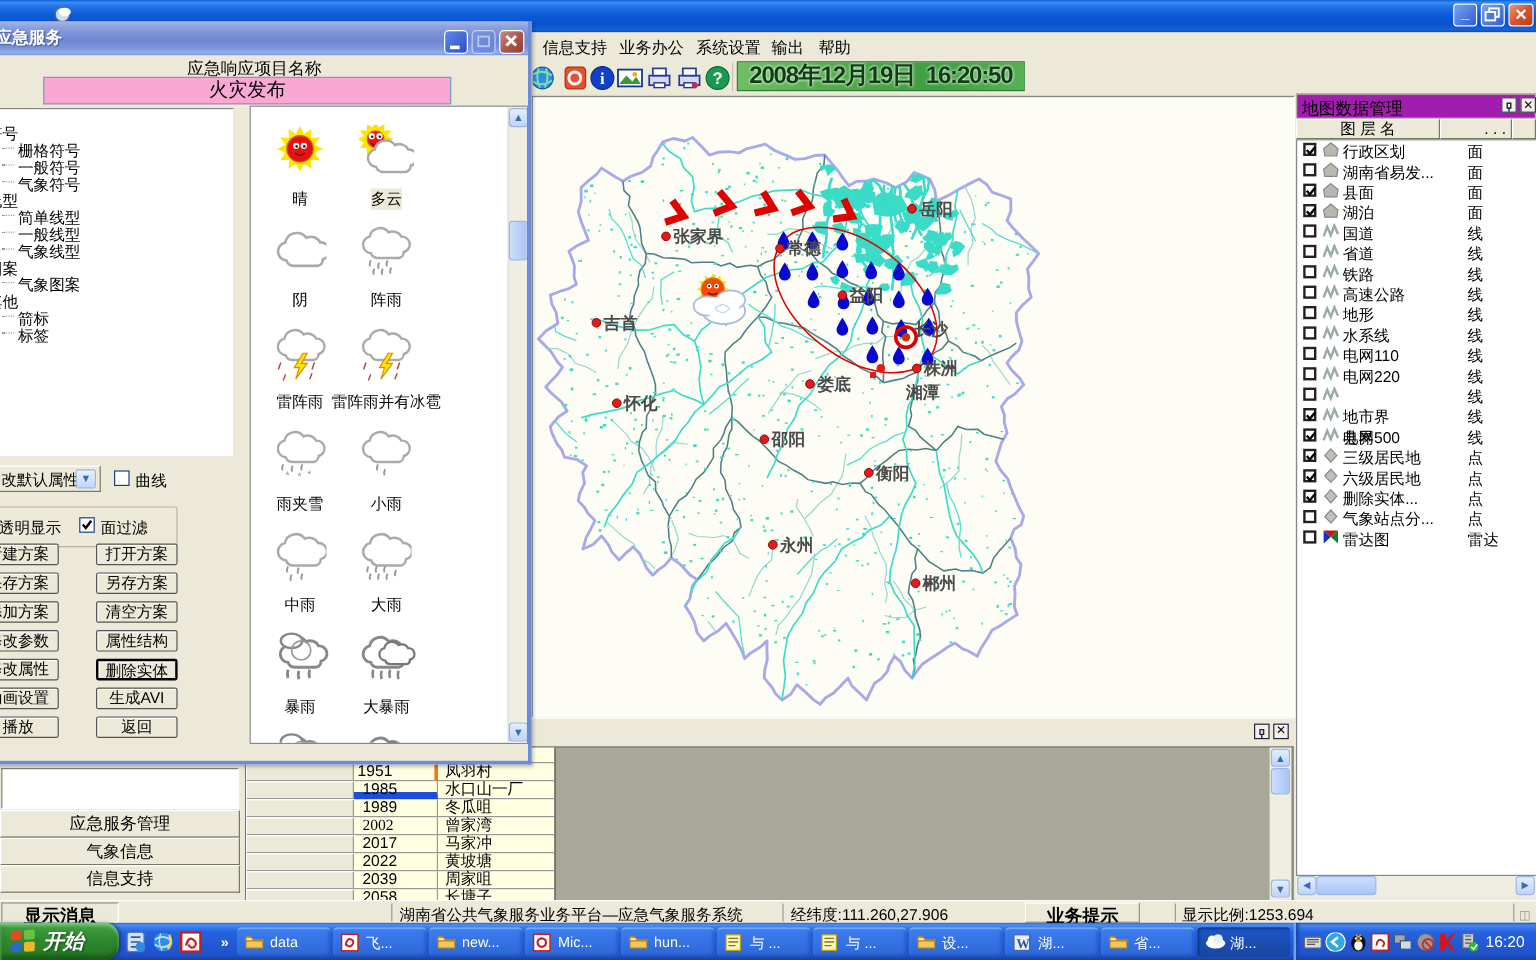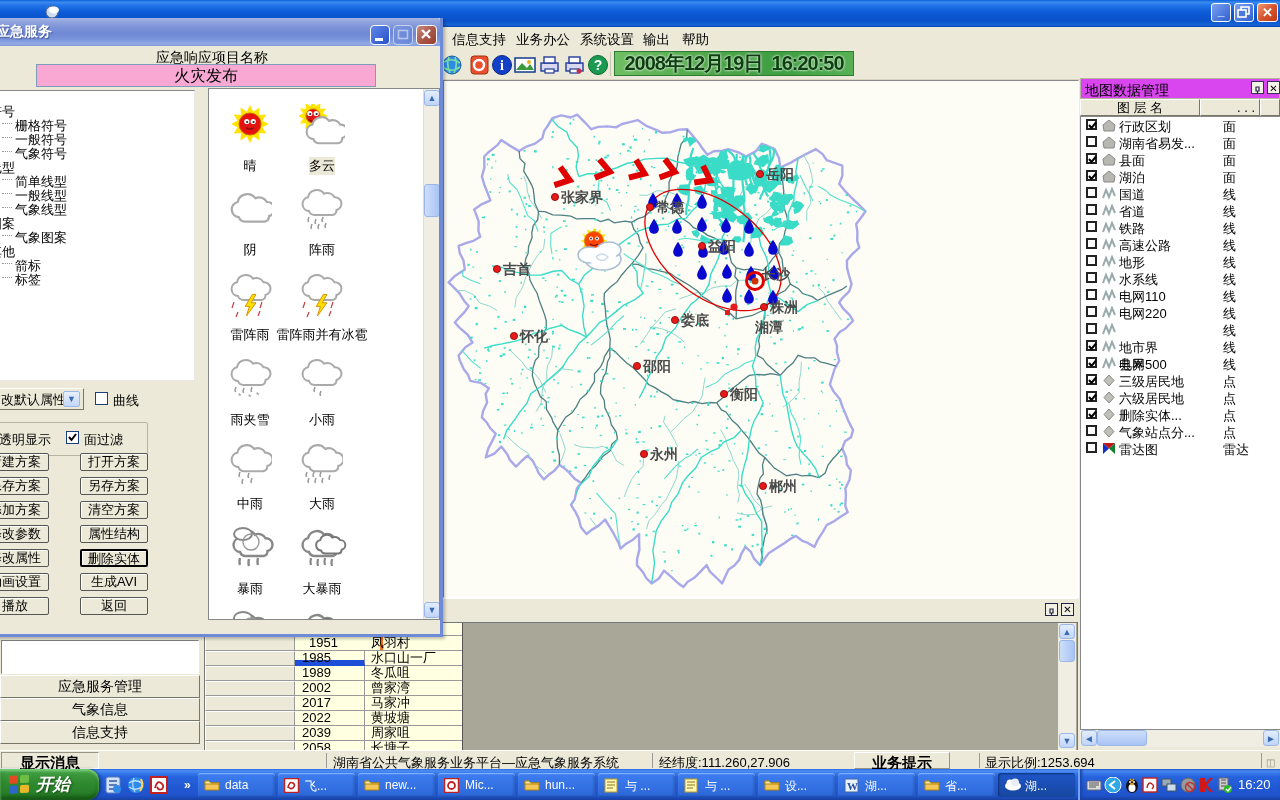--- a/index.html
+++ b/index.html
@@ -1035,21 +1035,21 @@
 <ellipse cx="11" cy="24" rx="11" ry="8" fill="#fff" stroke="#A8BFD6" stroke-width="1.5"></ellipse>
 <ellipse cx="31" cy="19" rx="12" ry="8" fill="#fff" stroke="#A8BFD6" stroke-width="1.5"></ellipse>
 <ellipse cx="23" cy="25" rx="15" ry="9" fill="#fff"></ellipse>
 <path d="M18,26 q6,-6 12,0 q-6,7 -12,0" fill="none" stroke="#C8D8E8" stroke-width="1.2"></path>
 </g>
 </svg>
 
 </div>
 
 <div class="ab" id="rightpanel" style="left:1080px;top:78px;width:200px;height:672px;background:#ECE9D8;">
-<div class="ab" style="left:0;top:0;width:200px;height:21px;border:1px solid #b8b4a0;background:#d946ef;">
+<div class="ab" style="left:0;top:0;width:200px;height:21px;border:1px solid #b8b4a0;background:#a21caf;">
 <span class="ab" style="left:4px;top:3px;font-size:14px;">地图数据管理</span>
 <span class="ab" style="left:170px;top:2px;width:13px;height:13px;border:1px solid #335;background:#f4f2e8;"><svg width="11" height="11">
           <path d="M4,2 h3 v4 h-3 z M5.5,6 v3" stroke="#224" fill="none" stroke-width="1.2"></path>
         </svg></span>
 <span class="ab" style="left:186px;top:2px;width:13px;height:13px;border:1px solid #335;font-size:10px;text-align:center;line-height:13px;background:#f4f2e8;">✕</span>
 </div>
 <div class="ab btn3d" style="left:0px;top:21px;width:120px;height:17px;font-size:13px;text-align:center;line-height:16px;">图 层 名</div>
 <div class="ab btn3d" style="left:120px;top:21px;width:60px;height:17px;font-size:13px;text-align:right;line-height:16px;padding-right:4px;">. . .</div>
 <div class="ab btn3d" style="left:180px;top:21px;width:20px;height:17px;"></div>
 <div class="ab" style="left:0;top:38px;width:200px;height:614px;background:#fff;border:1px solid #888;border-right:none;">
@@ -1222,30 +1222,30 @@
           <path d="M4,2 h3 v4 h-3 z M5.5,6 v3" stroke="#224" fill="none" stroke-width="1.2"></path>
         </svg></span>
 <span class="ab" style="left:857px;top:4px;width:13px;height:13px;border:1px solid #224;background:#f2f0e4;font-size:10px;text-align:center;line-height:12px;">✕</span>
 </div>
 <div class="ab" style="left:0;top:24px;width:874px;height:128px;background:#A9A797;border:1px solid #777;border-bottom:none;">
 <div class="ab" style="left:0;top:0;width:257px;height:127px;background:#FFFFE1;overflow:hidden;">
 <div class="ab" style="left:0;top:-2px;width:90px;height:15px;background:#ECE9D8;border:1px solid #fff;border-right-color:#999;border-bottom-color:#999;"></div>
 <div class="ab" style="left:90px;top:-2px;width:70px;height:15px;border-bottom:1px solid #999;border-right:1px solid #999;font-size:13px;line-height:14px;padding-left:7px;"></div>
 <div class="ab" style="left:160px;top:-2px;width:97px;height:15px;border-bottom:1px solid #999;font-size:13px;line-height:14px;padding-left:6px;white-space:nowrap;"></div>
 <div class="ab" style="left:0;top:13px;width:90px;height:15px;background:#ECE9D8;border:1px solid #fff;border-right-color:#999;border-bottom-color:#999;"></div>
-<div class="ab" style="left:90px;top:13px;width:88px;height:15px;border-bottom:1px solid #999;border-right:3px solid #f97316;font-size:13px;line-height:14px;padding-left:14px;">1951</div>
+<div class="ab" style="left:90px;top:13px;width:70px;height:15px;border-bottom:1px solid #999;border-right:3px solid #f97316;font-size:13px;line-height:14px;padding-left:3px;">1951</div>
 <div class="ab" style="left:160px;top:13px;width:97px;height:15px;border-bottom:1px solid #999;font-size:13px;line-height:14px;padding-left:6px;white-space:nowrap;">凤羽村</div>
 <div class="ab" style="left:0;top:28px;width:90px;height:15px;background:#ECE9D8;border:1px solid #fff;border-right-color:#999;border-bottom-color:#999;"></div>
 <div class="ab" style="left:90px;top:28px;width:70px;height:15px;border-bottom:6px solid #1d4ed8;border-right:1px solid #999;font-size:13px;line-height:14px;padding-left:7px;">1985</div>
 <div class="ab" style="left:160px;top:28px;width:97px;height:15px;border-bottom:1px solid #999;font-size:13px;line-height:14px;padding-left:6px;white-space:nowrap;">水口山一厂</div>
 <div class="ab" style="left:0;top:43px;width:90px;height:15px;background:#ECE9D8;border:1px solid #fff;border-right-color:#999;border-bottom-color:#999;"></div>
 <div class="ab" style="left:90px;top:43px;width:70px;height:15px;border-bottom:1px solid #999;border-right:1px solid #999;font-size:13px;line-height:14px;padding-left:7px;">1989</div>
 <div class="ab" style="left:160px;top:43px;width:97px;height:15px;border-bottom:1px solid #999;font-size:13px;line-height:14px;padding-left:6px;white-space:nowrap;">冬瓜咀</div>
 <div class="ab" style="left:0;top:58px;width:90px;height:15px;background:#ECE9D8;border:1px solid #fff;border-right-color:#999;border-bottom-color:#999;"></div>
-<div class="ab" style="left:90px;top:58px;width:70px;height:15px;border-bottom:1px solid #999;border-right:1px solid #999;font-size:13px;line-height:14px;padding-left:7px;">2002</div>
+<div class="ab" style="left:90px;top:58px;width:70px;height:15px;border-bottom:1px solid #999;border-right:1px solid #999;font-size:13px;line-height:14px;padding-left:7px;font-family:Liberation Serif, serif;">2002</div>
 <div class="ab" style="left:160px;top:58px;width:97px;height:15px;border-bottom:1px solid #999;font-size:13px;line-height:14px;padding-left:6px;white-space:nowrap;">曾家湾</div>
 <div class="ab" style="left:0;top:73px;width:90px;height:15px;background:#ECE9D8;border:1px solid #fff;border-right-color:#999;border-bottom-color:#999;"></div>
 <div class="ab" style="left:90px;top:73px;width:70px;height:15px;border-bottom:1px solid #999;border-right:1px solid #999;font-size:13px;line-height:14px;padding-left:7px;">2017</div>
 <div class="ab" style="left:160px;top:73px;width:97px;height:15px;border-bottom:1px solid #999;font-size:13px;line-height:14px;padding-left:6px;white-space:nowrap;">马家冲</div>
 <div class="ab" style="left:0;top:88px;width:90px;height:15px;background:#ECE9D8;border:1px solid #fff;border-right-color:#999;border-bottom-color:#999;"></div>
 <div class="ab" style="left:90px;top:88px;width:70px;height:15px;border-bottom:1px solid #999;border-right:1px solid #999;font-size:13px;line-height:14px;padding-left:7px;">2022</div>
 <div class="ab" style="left:160px;top:88px;width:97px;height:15px;border-bottom:1px solid #999;font-size:13px;line-height:14px;padding-left:6px;white-space:nowrap;">黄坡塘</div>
 <div class="ab" style="left:0;top:103px;width:90px;height:15px;background:#ECE9D8;border:1px solid #fff;border-right-color:#999;border-bottom-color:#999;"></div>
 <div class="ab" style="left:90px;top:103px;width:70px;height:15px;border-bottom:1px solid #999;border-right:1px solid #999;font-size:13px;line-height:14px;padding-left:7px;">2039</div>
 <div class="ab" style="left:160px;top:103px;width:97px;height:15px;border-bottom:1px solid #999;font-size:13px;line-height:14px;padding-left:6px;white-space:nowrap;">周家咀</div>

